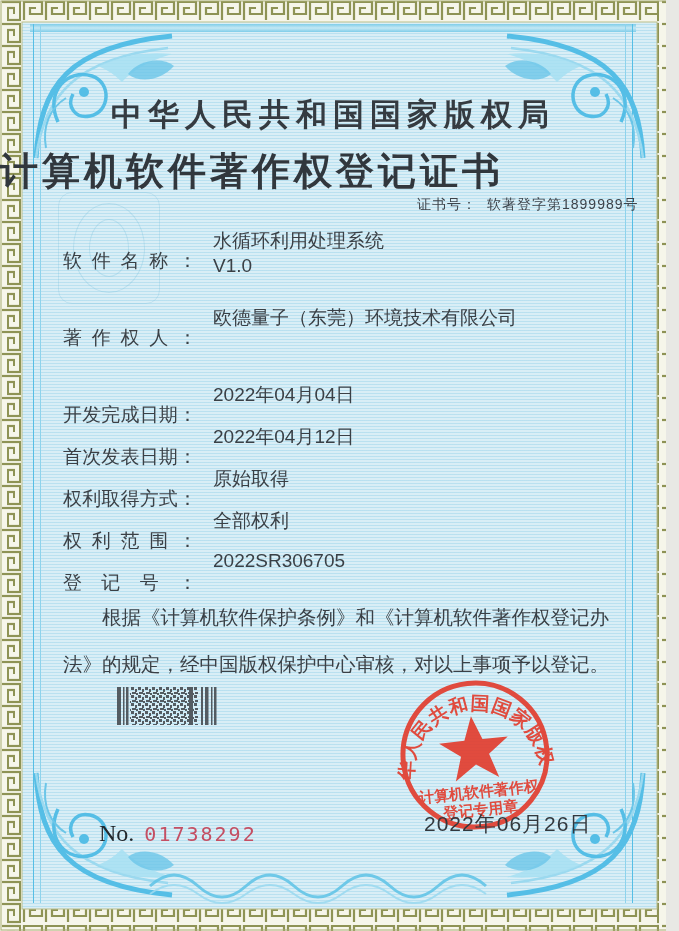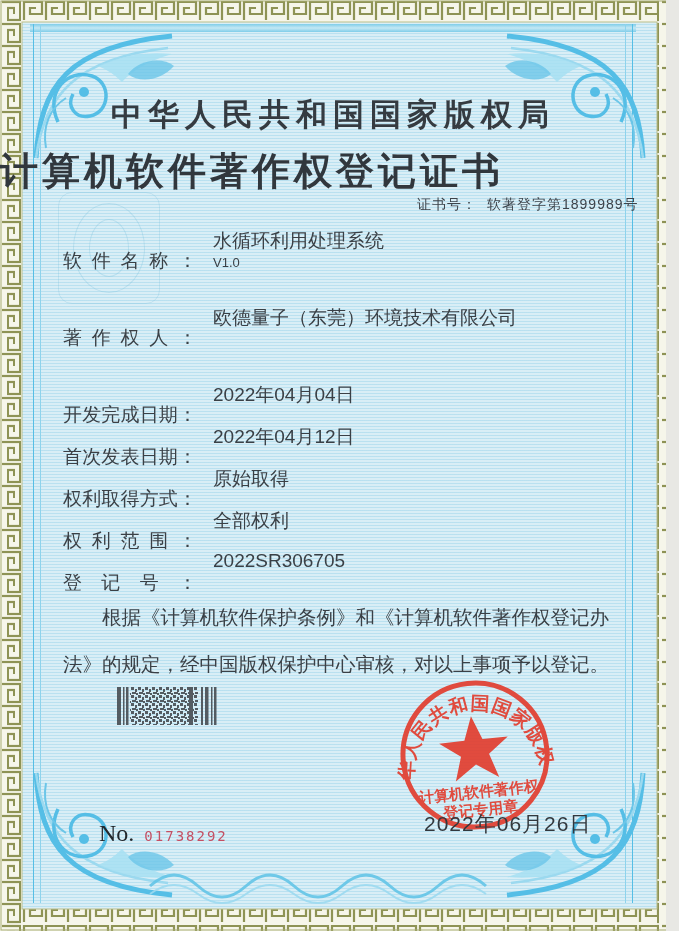--- a/index.html
+++ b/index.html
@@ -32,34 +32,34 @@
   .cert-title{position:absolute;left:0;right:0;top:146px;text-align:left;
     font-family:"Liberation Serif","DejaVu Serif",serif;font-weight:bold;
     font-size:38px;letter-spacing:4px;color:#31373d;}
   .cert-no{position:absolute;left:417px;top:196px;font-size:14px;letter-spacing:1px;color:#3d434a;}
   .cert-no .lbl{margin-right:10px;}
 
   .field{position:absolute;left:63px;font-size:19px;color:#3a4046;white-space:nowrap;}
   .field .flabel{display:inline-block;width:134px;text-align:justify;text-align-last:justify;
     -moz-text-align-last:justify;vertical-align:top;margin-top:20px;}
   .field .fvalue{margin-left:16px;margin-top:20px;}
-  .version-line{position:absolute;left:213px;top:255px;font-size:13px;color:#3a4046;}
+  .version-line{position:absolute;left:213px;top:255px;font-size:19px;color:#3a4046;}
 
   .statement{position:absolute;left:63px;top:594px;width:557px;
     font-size:19.5px;line-height:47px;text-indent:2em;color:#3a4046;}
 
   .barcode{position:absolute;left:117px;top:687px;}
   .stamp{position:absolute;left:394px;top:674px;width:162px;height:162px;
     transform:rotate(-6deg);opacity:.9;}
   .issue-date{position:absolute;left:404px;top:810px;font-size:21px;letter-spacing:1px;
     color:#33383d;z-index:5;margin-left:20px;}
   .serial{position:absolute;left:99px;top:820px;z-index:5;white-space:nowrap;}
   .serial .no-lbl{font-family:"Liberation Serif","DejaVu Serif",serif;font-size:24px;color:#23282d;}
   .serial .no-num{font-family:"DejaVu Sans Mono","Liberation Mono",monospace;
-    font-size:14px;letter-spacing:2px;color:#c44f63;margin-left:10px;}
+    font-size:20px;letter-spacing:2px;color:#c44f63;margin-left:10px;}
 </style>
 </head>
 <body>
 
 <div class="page">
 
   <svg class="frame-svg" width="679" height="931" viewBox="0 0 679 931">
     <defs>
       <pattern id="gkh" width="22" height="22" patternUnits="userSpaceOnUse">
         <rect width="22" height="22" fill="#f6f6ea"></rect>

